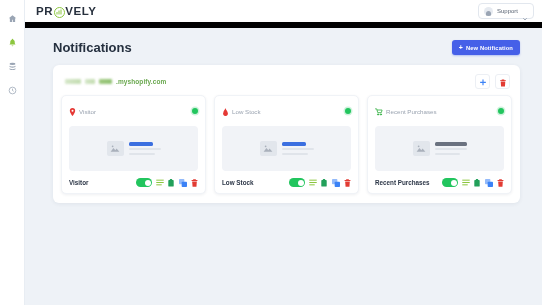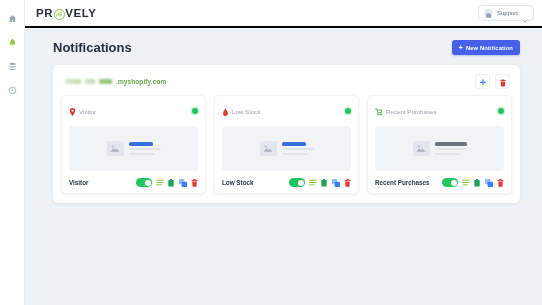--- a/index.html
+++ b/index.html
@@ -30,21 +30,21 @@
   }
   .side-item svg { display: block; }
 
   
   .right { flex: 1; display: flex; flex-direction: column; min-width: 0; }
 
   
   .topbar {
     height: 28px;
     background: #ffffff;
-    border-bottom: 2px solid #000000;
+    border-bottom: 6px solid #000000;
     display: flex; align-items: center;
     padding: 0 8px 0 11px;
     flex: 0 0 28px;
   }
   .logo { display: flex; align-items: center; letter-spacing: .4px; }
   .logo-txt {
     font-size: 11.5px; font-weight: 700; color: #27303d;
     letter-spacing: .6px;
   }
   .logo-o {

